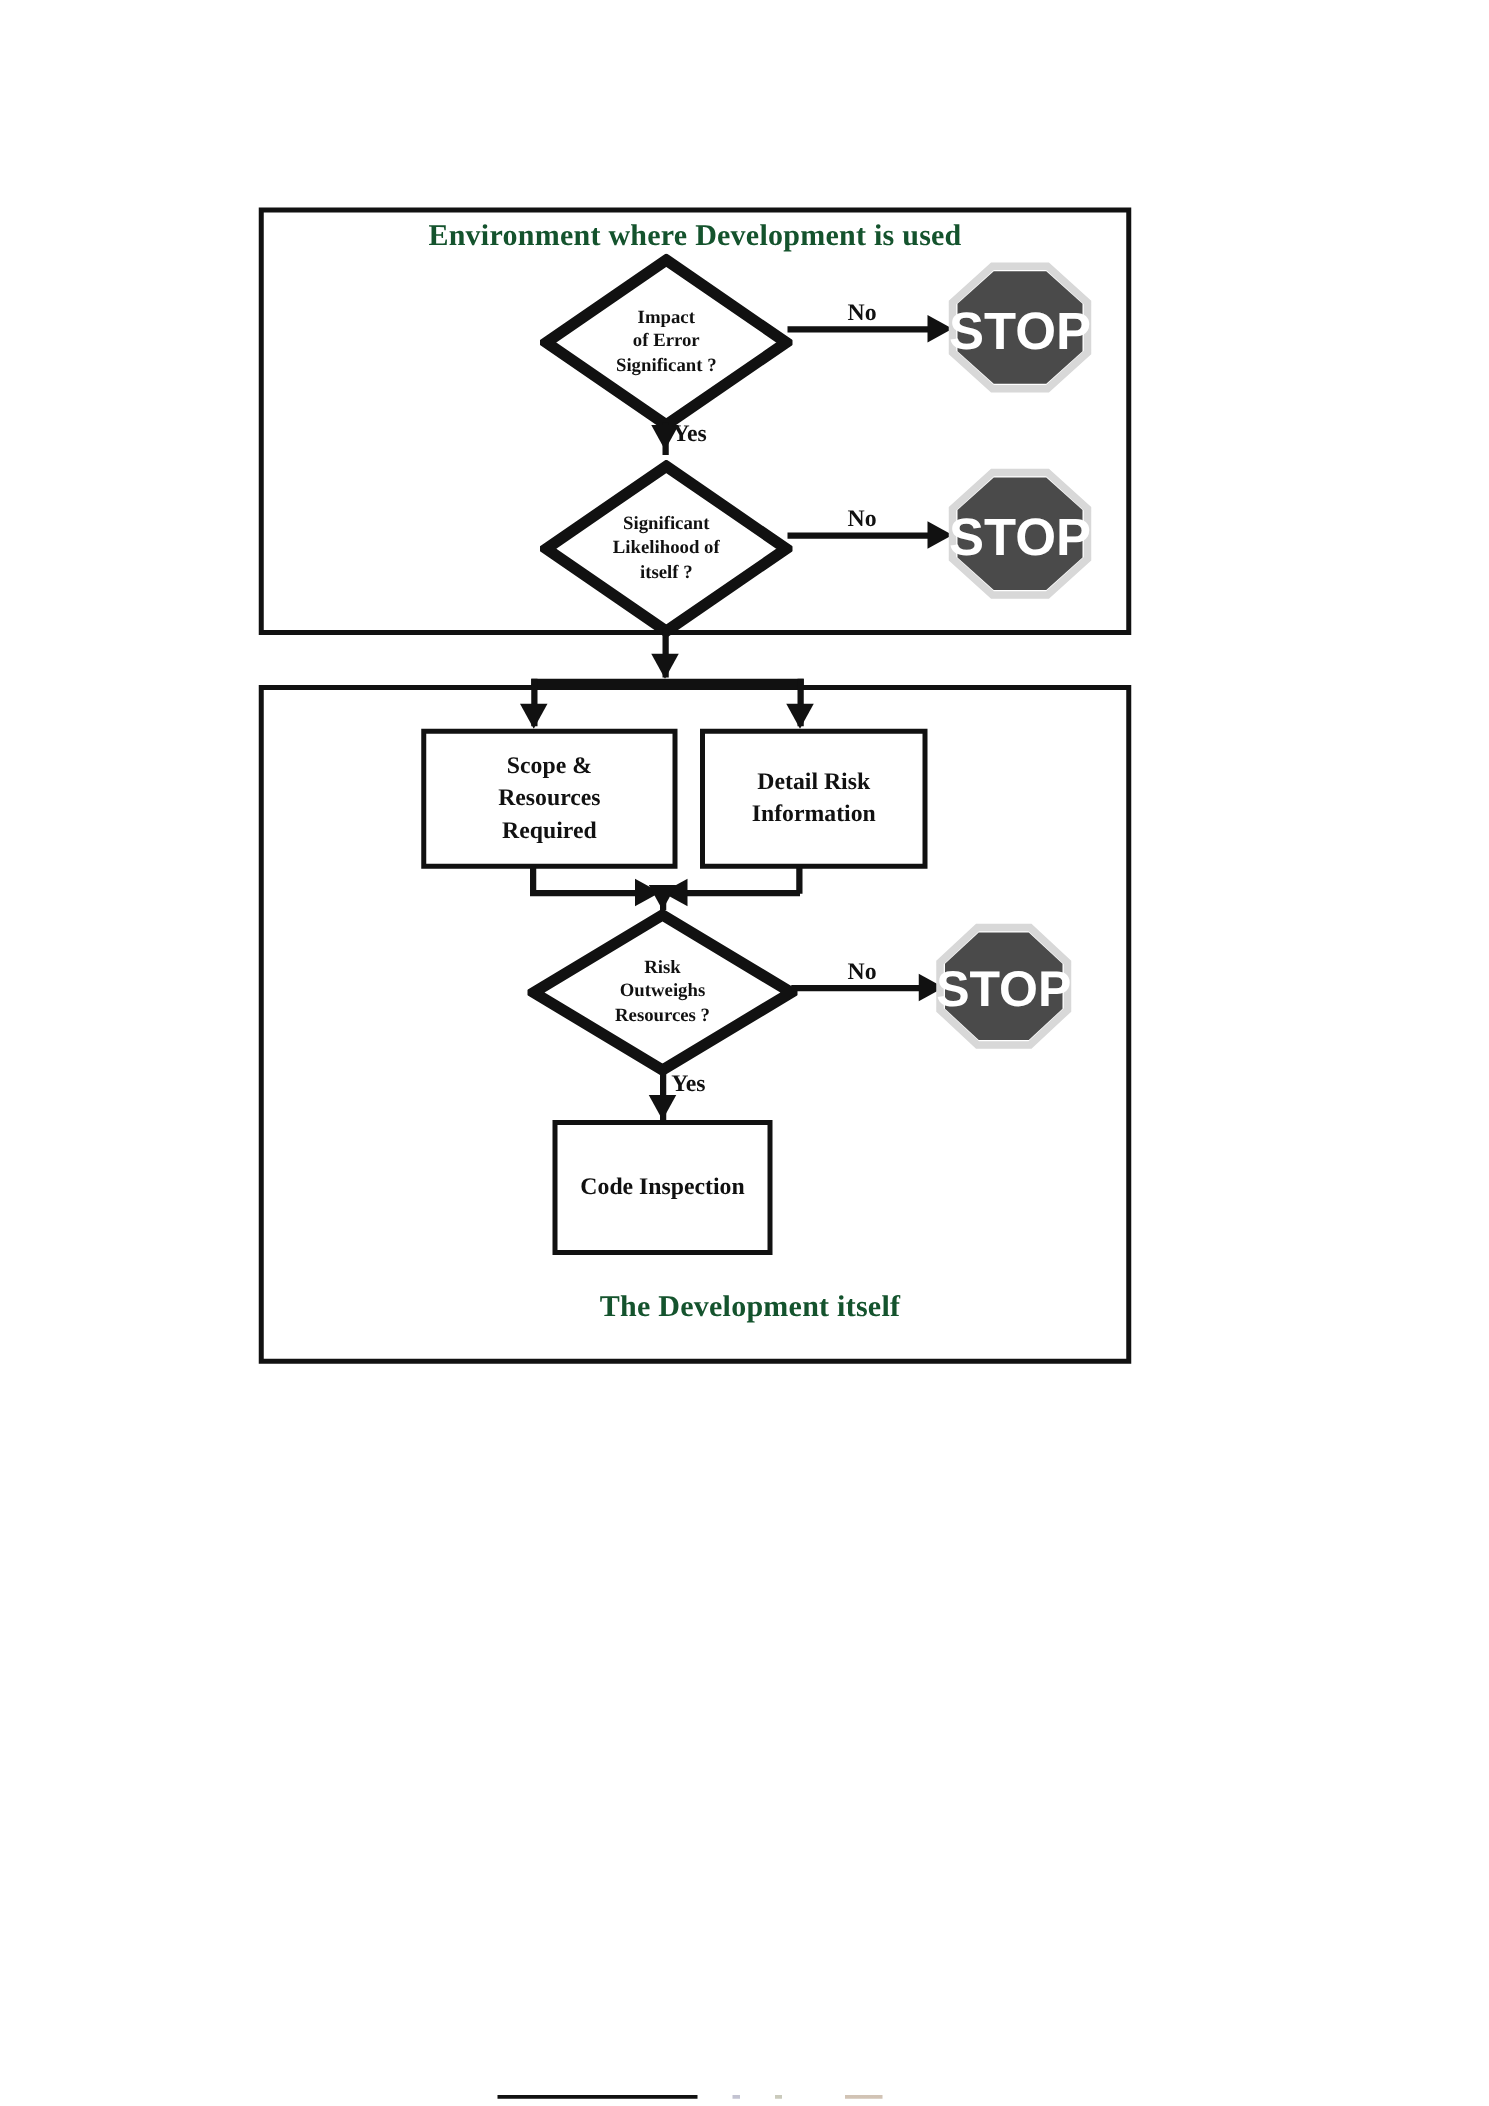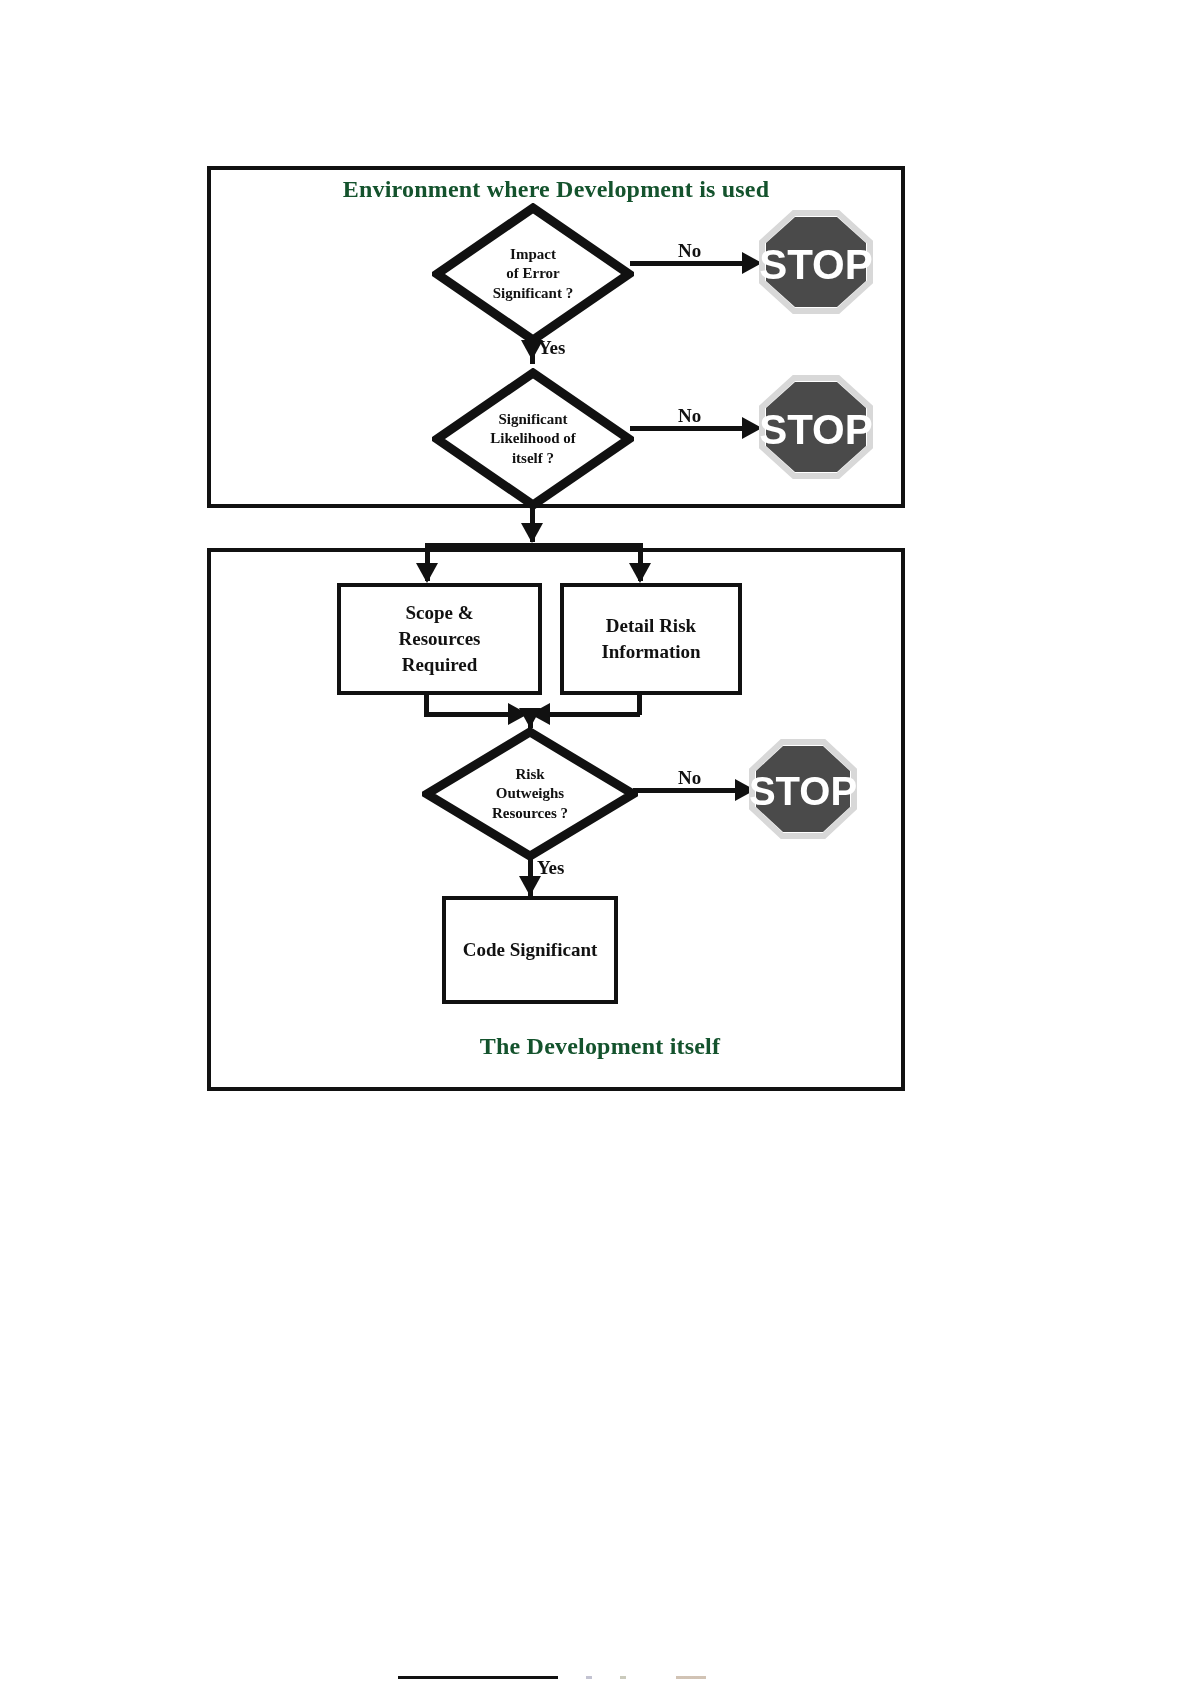--- a/index.html
+++ b/index.html
@@ -239,21 +239,21 @@
       <text x="55" y="67" text-anchor="middle" font-family="Liberation Sans, sans-serif" font-size="40" font-weight="bold" fill="#ffffff">STOP</text>
     </svg>
   </div>
 
   <div class="vline" style="left:528px; top:852px; height:44px;"></div>
   <div class="arrow-down" style="left:519px; top:876px;"></div>
   <div class="edge-label" style="left:537px; top:857px;">Yes</div>
 
   <div class="proc" style="left:442px; top:896px; width:176px; height:108px;">
     <div class="proc-inner">
-      <span>Code Significant</span>
+      <span>Code Inspection</span>
     </div>
   </div>
 
   <div class="panel-title" style="left:207px; top:1033px; width:698px;margin-left:44px;">The Development itself</div>
 
   <div class="bottom-rule" style="left:398px; top:1676px; width:160px;"></div>
   <div class="bottom-smudge" style="left:586px; top:1676px; width:120px;
               background:linear-gradient(90deg,#7a7a9a 0 6px,transparent 6px 34px,#8a8a6a 34px 40px,transparent 40px 90px,#9a7a5a 90px 120px);"></div>
 
 </div>

